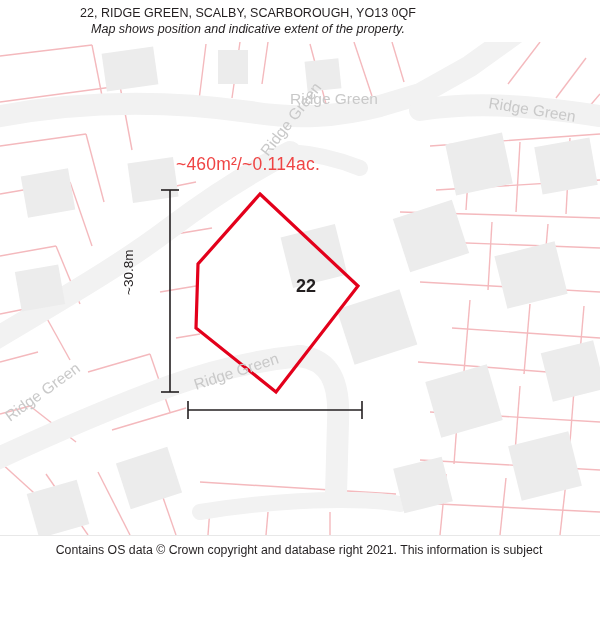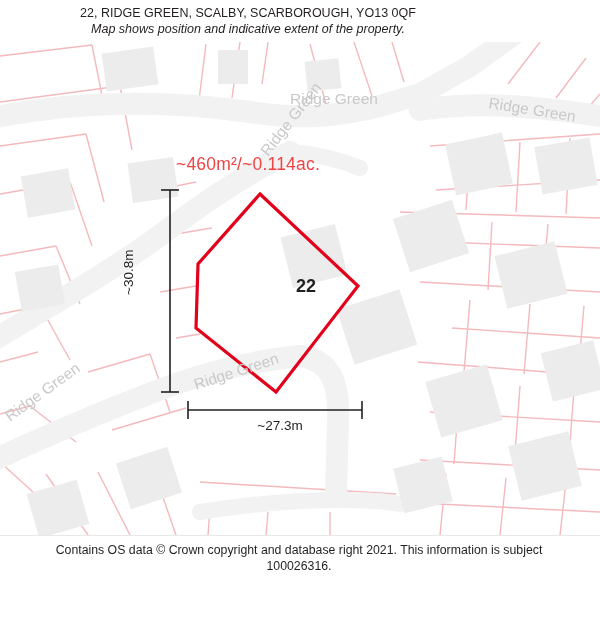--- a/index.html
+++ b/index.html
@@ -248,21 +248,19 @@
       <text class="street-label" x="268" y="115" transform="rotate(-52 268 115)">Ridge Green</text>
       <text class="street-label" x="290" y="62">Ridge Green</text>
       <text class="street-label" x="488" y="66" transform="rotate(9 488 66)">Ridge Green</text>
       <text class="street-label" x="10" y="380" transform="rotate(-36 10 380)">Ridge Green</text>
       <text class="street-label" x="196" y="348" transform="rotate(-18 196 348)">Ridge Green</text>
     </svg>
 
     <div class="area-label">~460m²/~0.114ac.</div>
     <div class="plot-number">22</div>
     <div class="dim-vertical">~30.8m</div>
-    <div class="dim-horizontal">~27.3m</div>
   </div>
 
   <div class="footer">
     <p>Contains OS data © Crown copyright and database right 2021. This information is subject</p>
-    <p>100026316.</p>
   </div>
 
 </div>
 
 </body></html>

